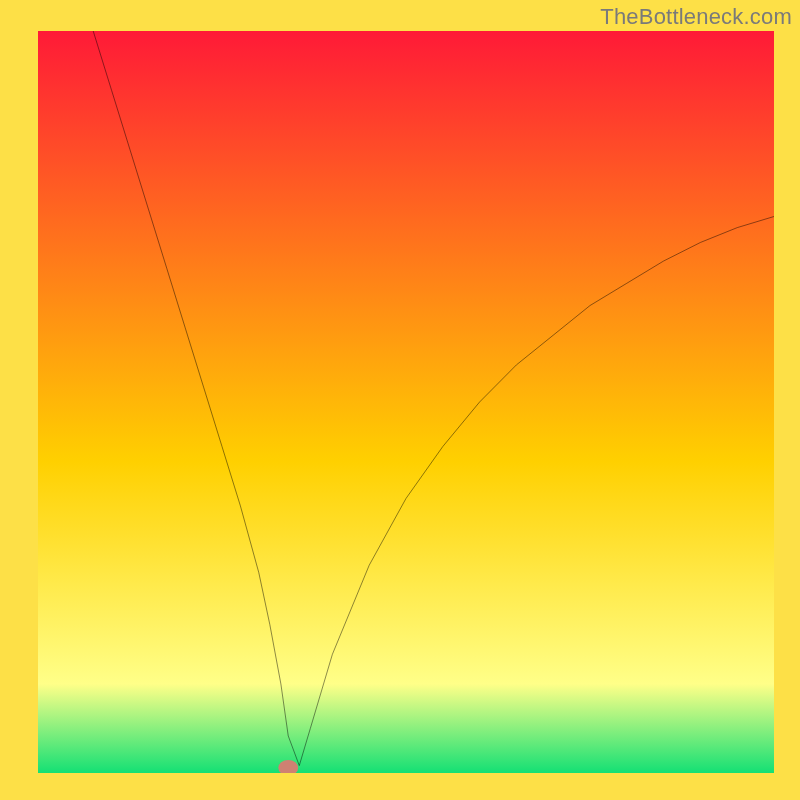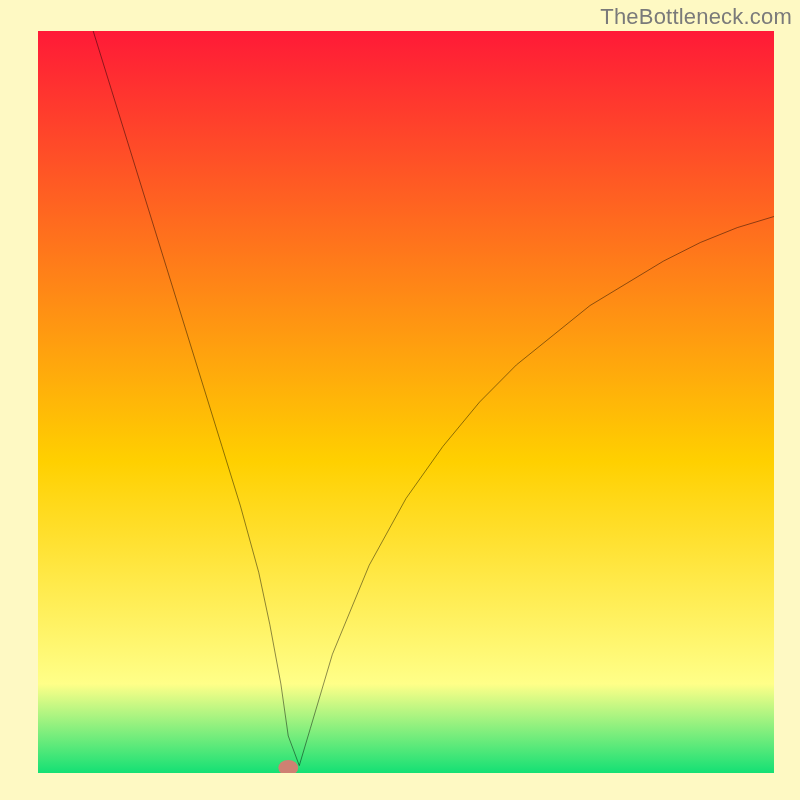--- a/index.html
+++ b/index.html
@@ -8,21 +8,21 @@
     width: 800px;
     height: 800px;
     background: #000;
     font-family: Arial, Helvetica, sans-serif;
     overflow: hidden;
   }
   .figure {
     position: relative;
     width: 800px;
     height: 800px;
-    background: #fef9c3;
+    background: #fde047;
   }
   .attribution {
     position: absolute;
     top: 4px;
     right: 8px;
     color: #7a7a7a;
     font-size: 22px;
     letter-spacing: 0.2px;
   }
   .plot-area {

